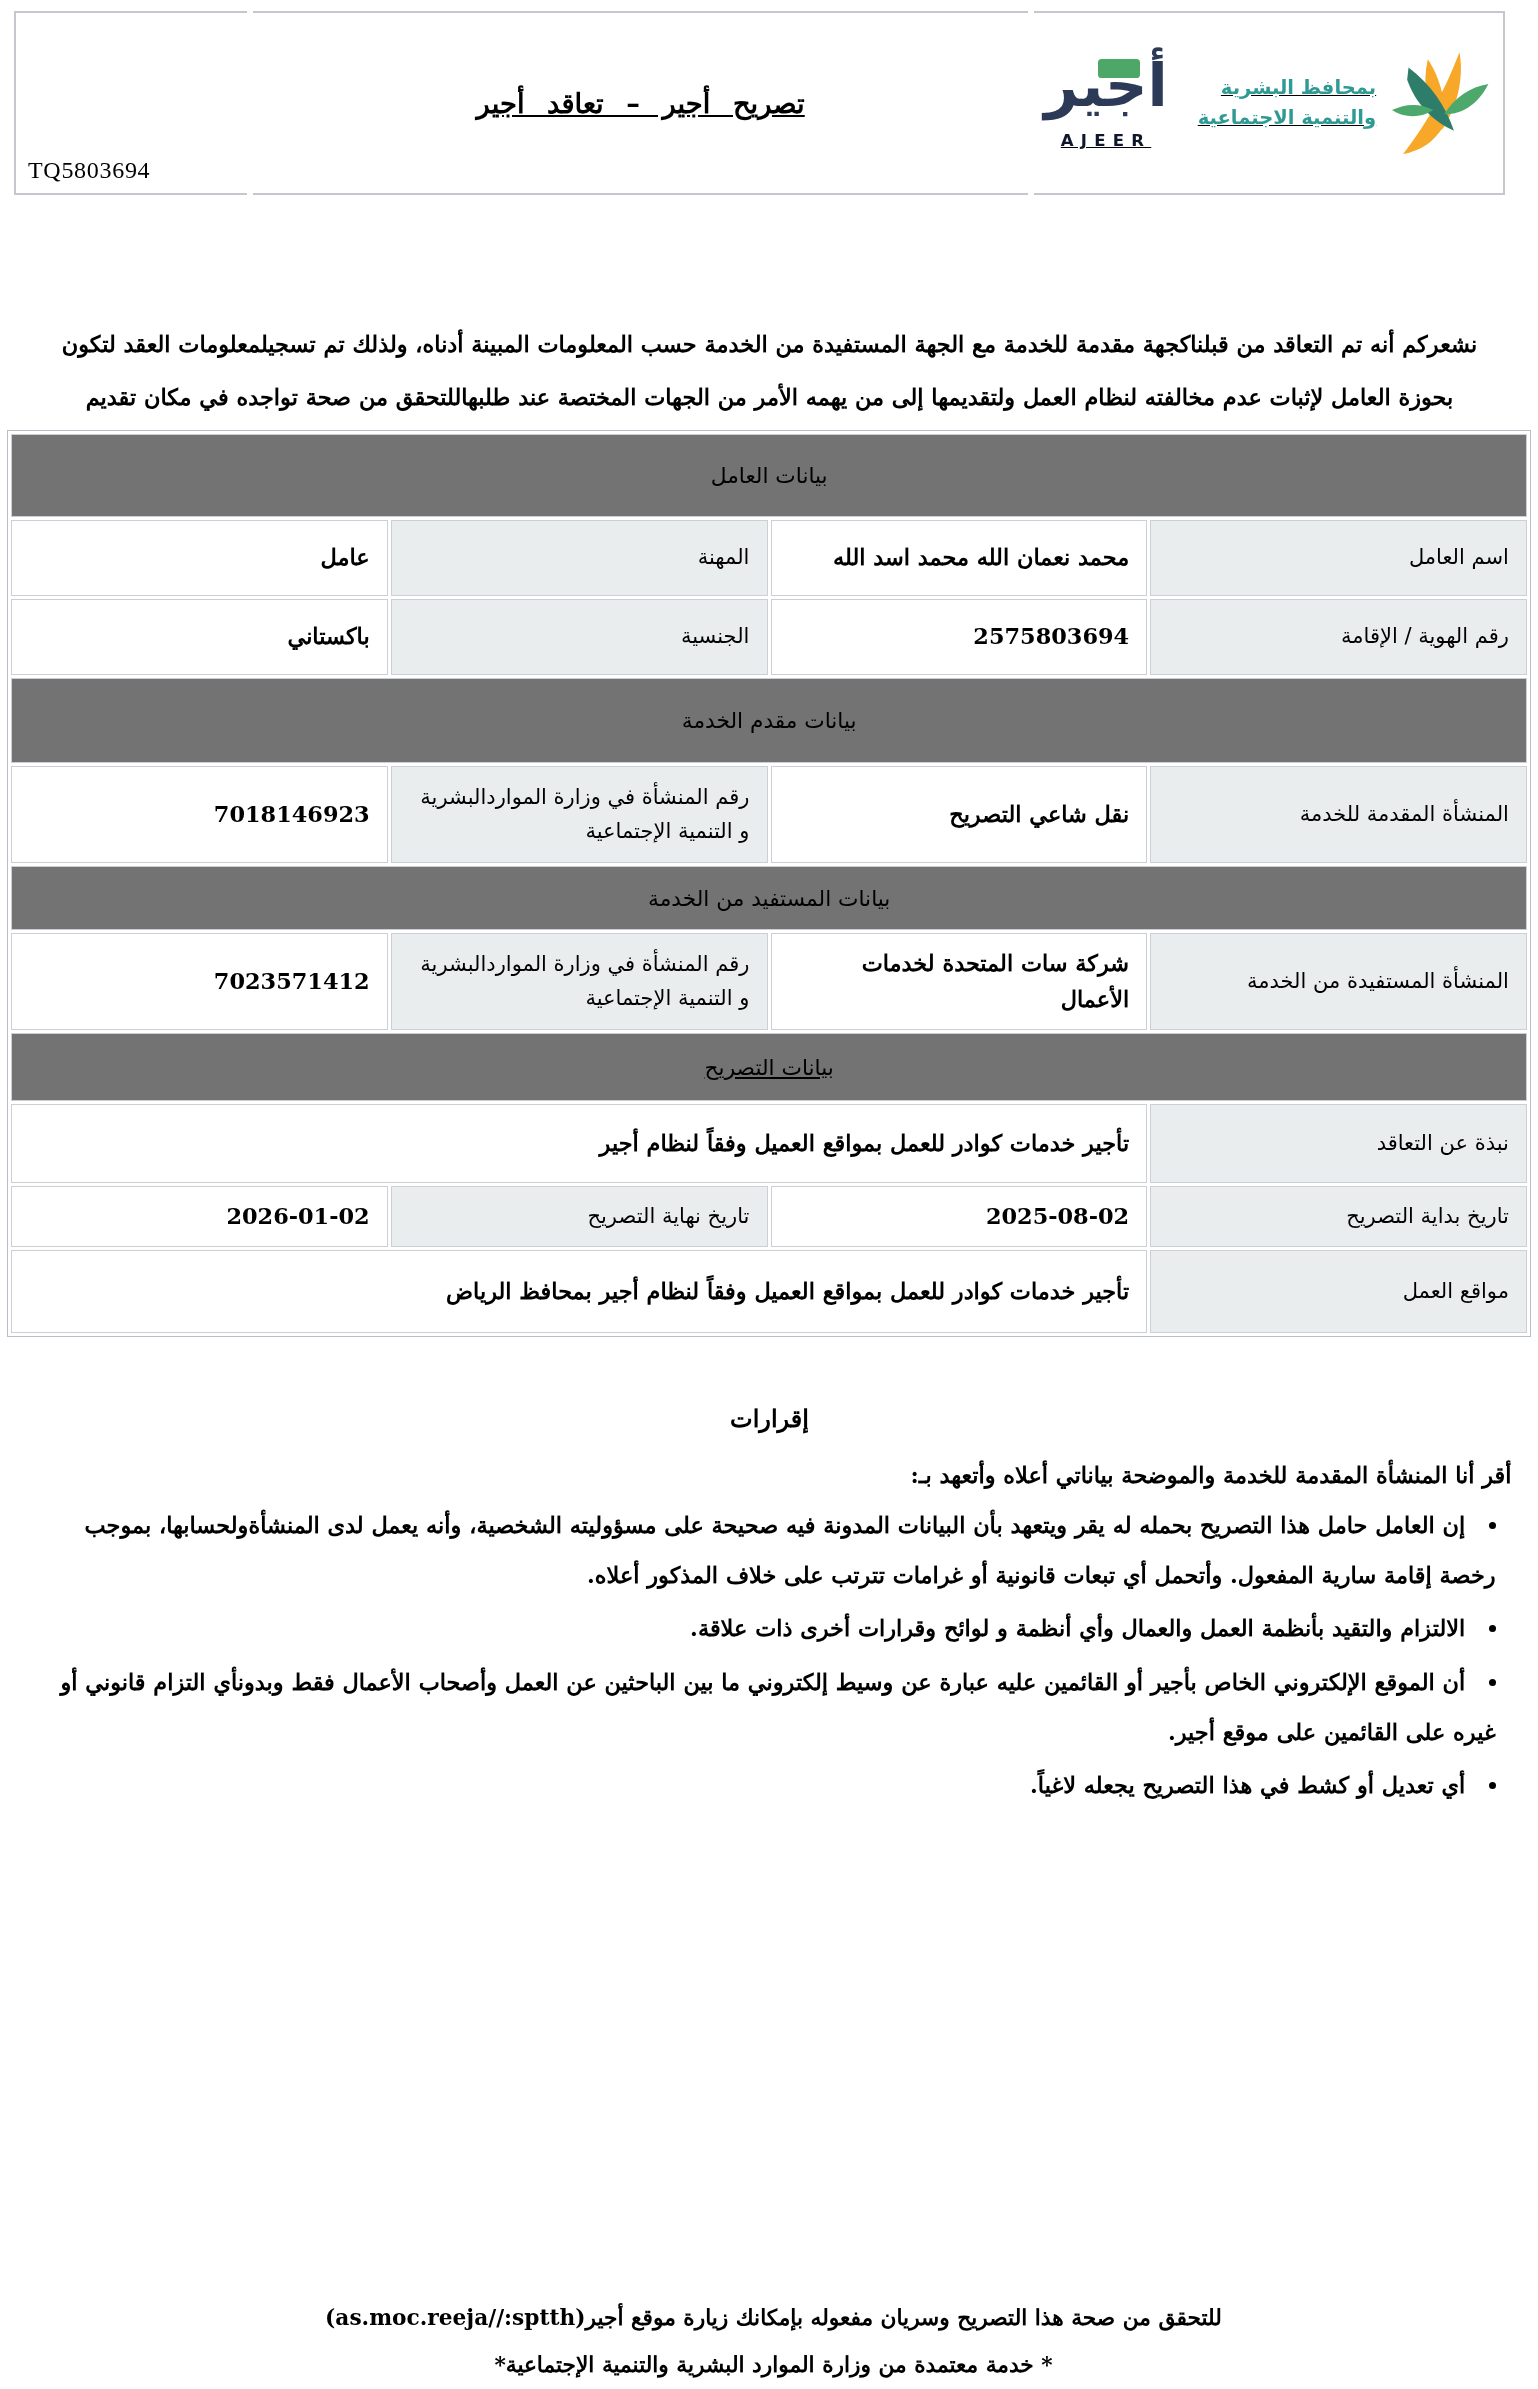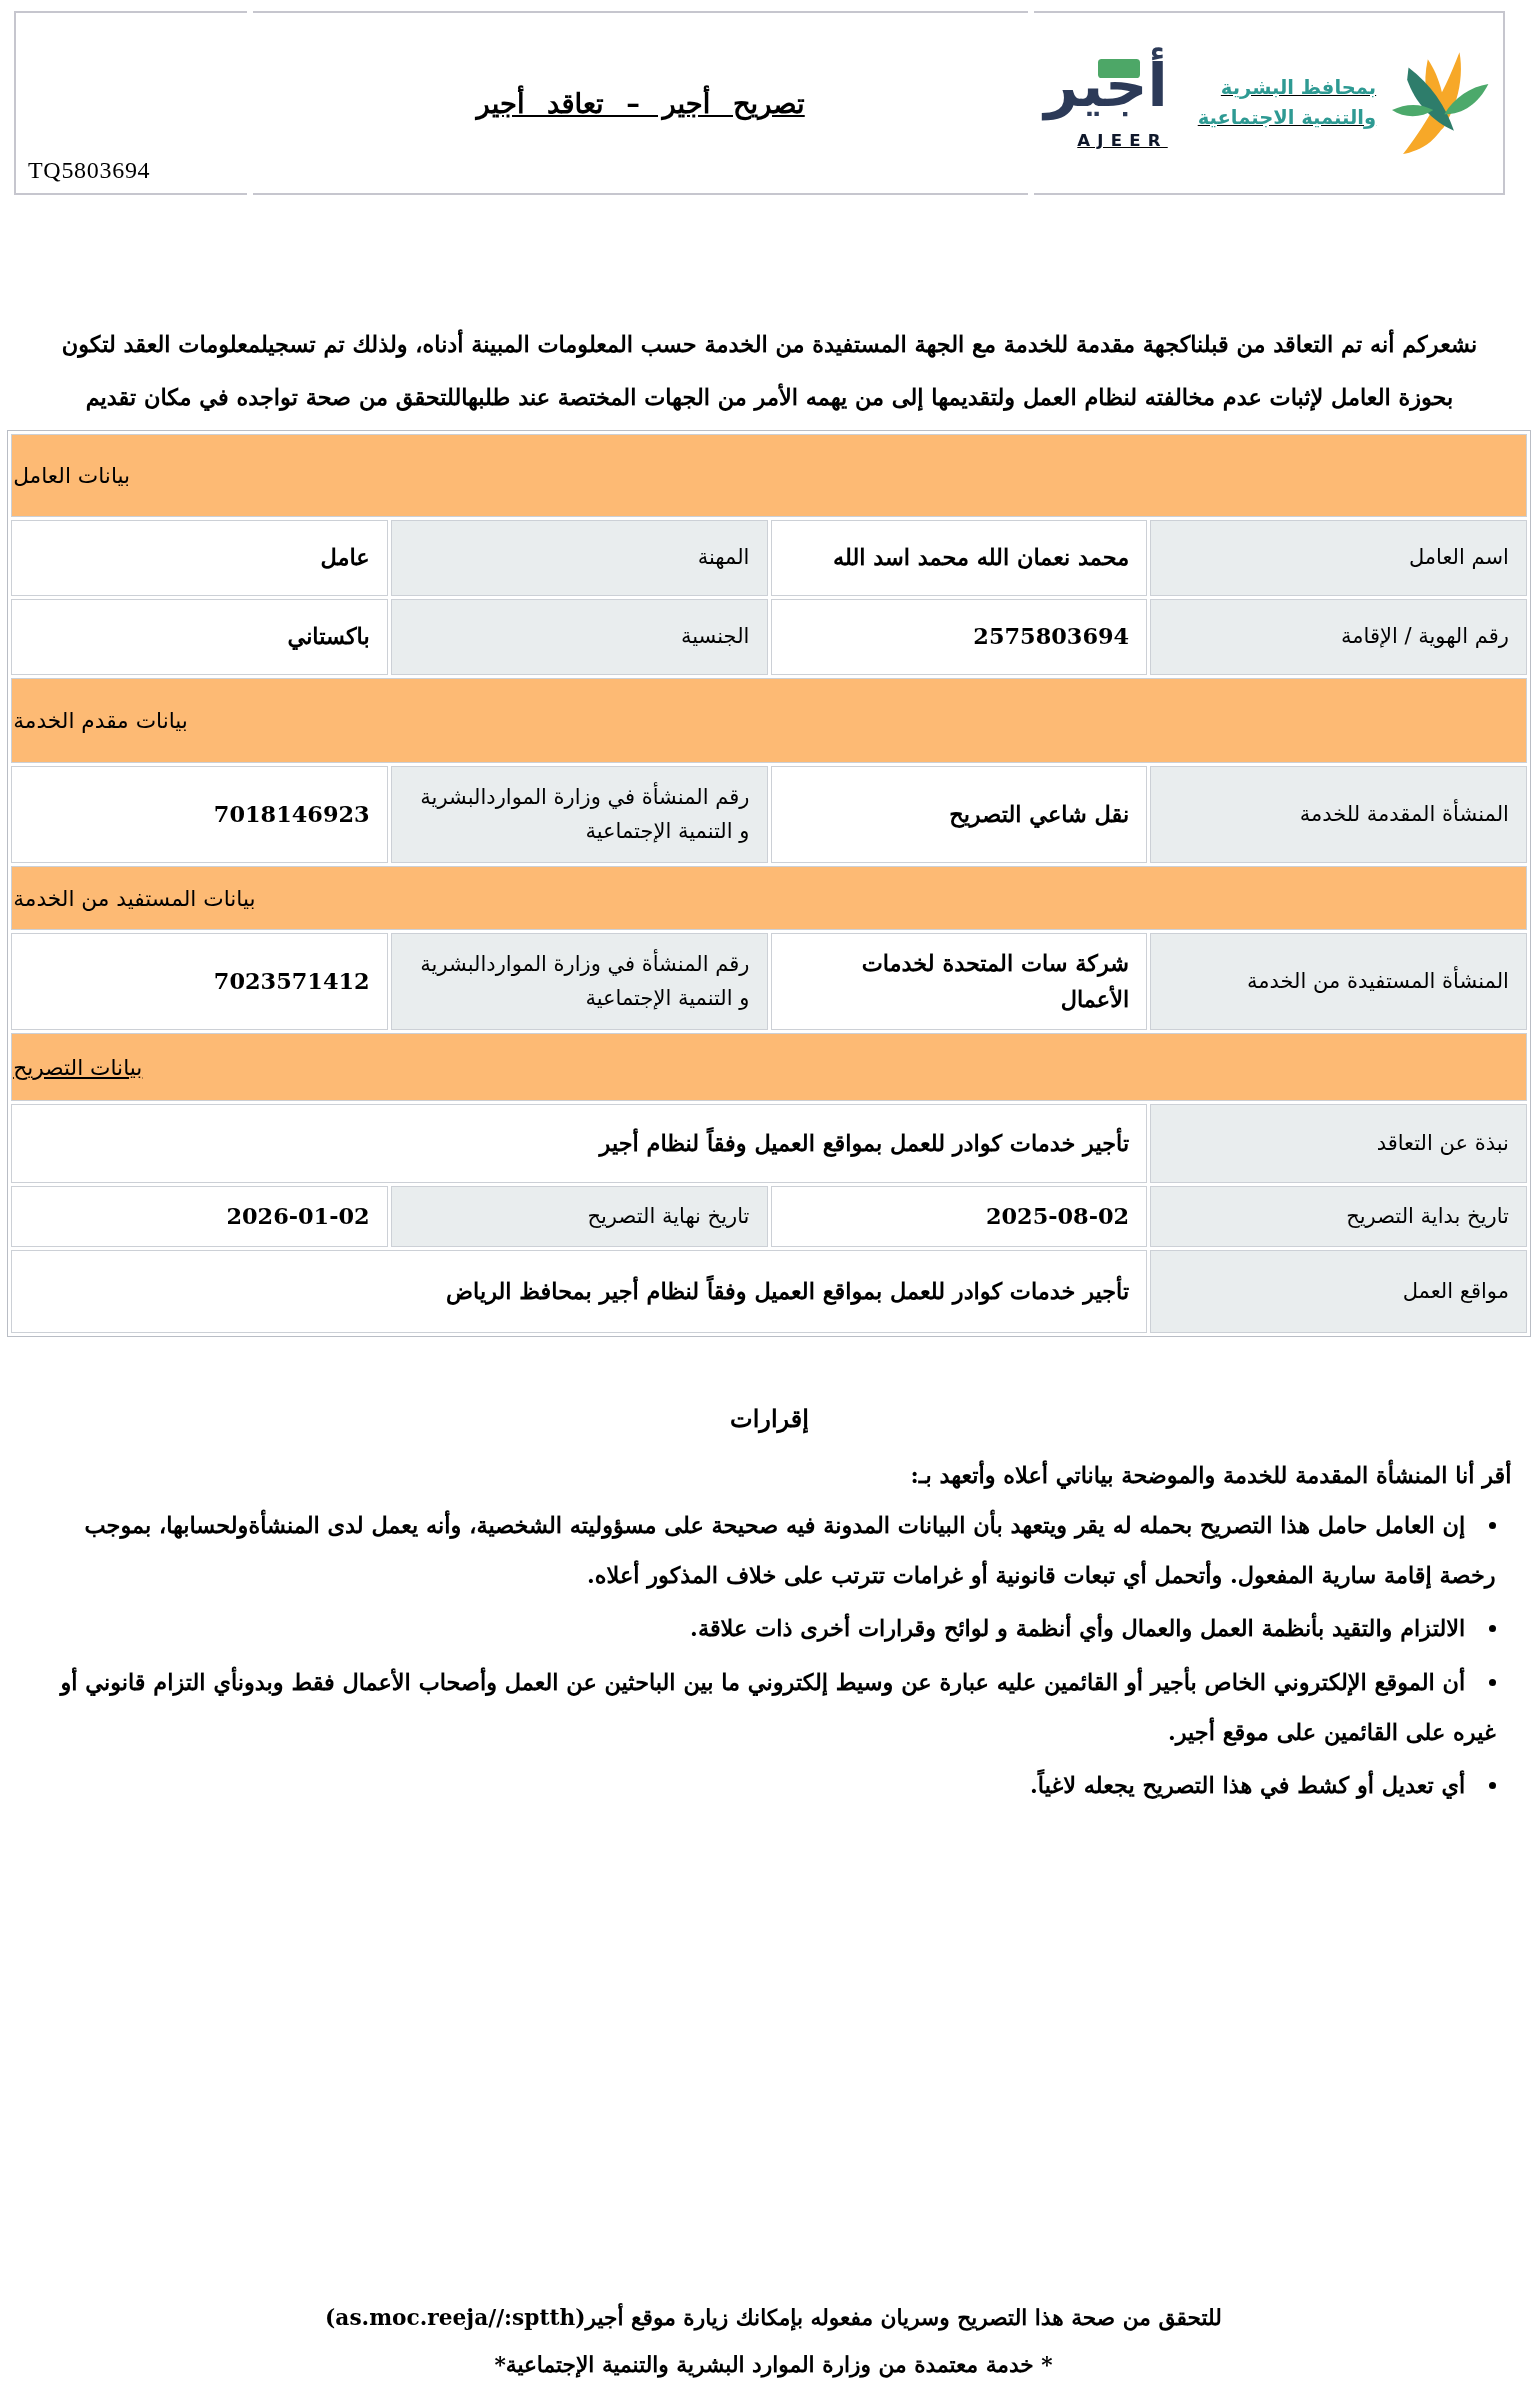--- a/index.html
+++ b/index.html
@@ -9,38 +9,38 @@
   }
   
   .header{position:absolute;top:10.8px;left:14.4px;width:1491px;height:184px;display:flex;gap:5.8px;}
   .hcell{border-top:2.2px solid #c6c6ce;border-bottom:2.2px solid #c6c6ce;box-sizing:border-box;background:#fff;text-decoration:underline;}
   .h-left{width:233px;border-left:2.2px solid #c6c6ce;position:relative;}
   .h-mid{width:775px;display:flex;align-items:center;justify-content:center;}
   .h-right{flex:1;border-right:2.2px solid #c6c6ce;display:flex;align-items:center;justify-content:center;gap:30px;}
   .permit-no{position:absolute;left:11.6px;bottom:8.7px;font:400 24px "Liberation Serif",serif;letter-spacing:0.7px;}
   .doc-title{font:700 27.4px "DejaVu Serif",serif;word-spacing:13px;direction:rtl;margin:0;}
   
-  .ajeer{text-align:right;}
+  .ajeer{text-align:center;}
   .ajeer-ar-wrap{position:relative;display:inline-block;line-height:1;}
   .ajeer-ar{font:700 59px "DejaVu Sans",sans-serif;color:#2C3A58;position:relative;z-index:1;line-height:1.05;}
   .ajeer-green{position:absolute;top:3.6px;right:27.4px;width:42px;height:19px;background:#4DA767;border-radius:3.6px;z-index:0;}
   .ajeer-en{font:700 16.6px "DejaVu Sans",sans-serif;color:#0f172a;letter-spacing:7.2px;margin-top:14px;}
   
   .ministry{display:flex;align-items:center;gap:10px;}
   .ministry-text{display:flex;flex-direction:column;text-align:right;direction:rtl;
     font:700 19.5px "DejaVu Sans",sans-serif;color:#2E9A93;line-height:1.55;}
   .emblem{width:107px;height:117px;}
   
   .intro{position:absolute;top:318px;left:51px;right:51px;margin:0;text-align:center;direction:rtl;
     font:700 22.4px "DejaVu Serif",serif;line-height:2.35;}
   
   .main-table{position:absolute;top:430px;left:7.2px;width:1524px;table-layout:fixed;
     border-collapse:separate;border-spacing:3.6px;direction:rtl;border:1.4px solid #b9bdc5;}
   .main-table td{border:1.4px solid #ccd0d6;vertical-align:middle;box-sizing:border-box;overflow:hidden;}
-  td.sec{background:#fdba74;text-align:left;font:400 21.7px "DejaVu Sans",sans-serif;}
+  td.sec{background:#737373;text-align:center;font:400 21.7px "DejaVu Sans",sans-serif;}
   td.lbl{background:#e9edee;text-align:right;padding:5.8px 17.3px;font:400 21px "DejaVu Sans",sans-serif;line-height:1.6;}
   td.val{background:#ffffff;text-align:right;padding:5.8px 17.3px;font:700 22.4px "DejaVu Serif",serif;line-height:1.6;}
   tr.r-sec1 td{height:83px;} tr.r-sec2 td{height:85px;} tr.r-sec3 td{height:64px;} tr.r-sec4 td{height:68px;text-decoration:underline;}
   tr.r-std td{height:76px;}
   tr.r-tall td{height:97px;}
   tr.r-about td{height:79px;}
   tr.r-dates td{height:61px;}
   tr.r-loc td{height:83px;}
   
   .decls{position:absolute;top:1404px;left:21.7px;right:21.7px;direction:rtl;}

